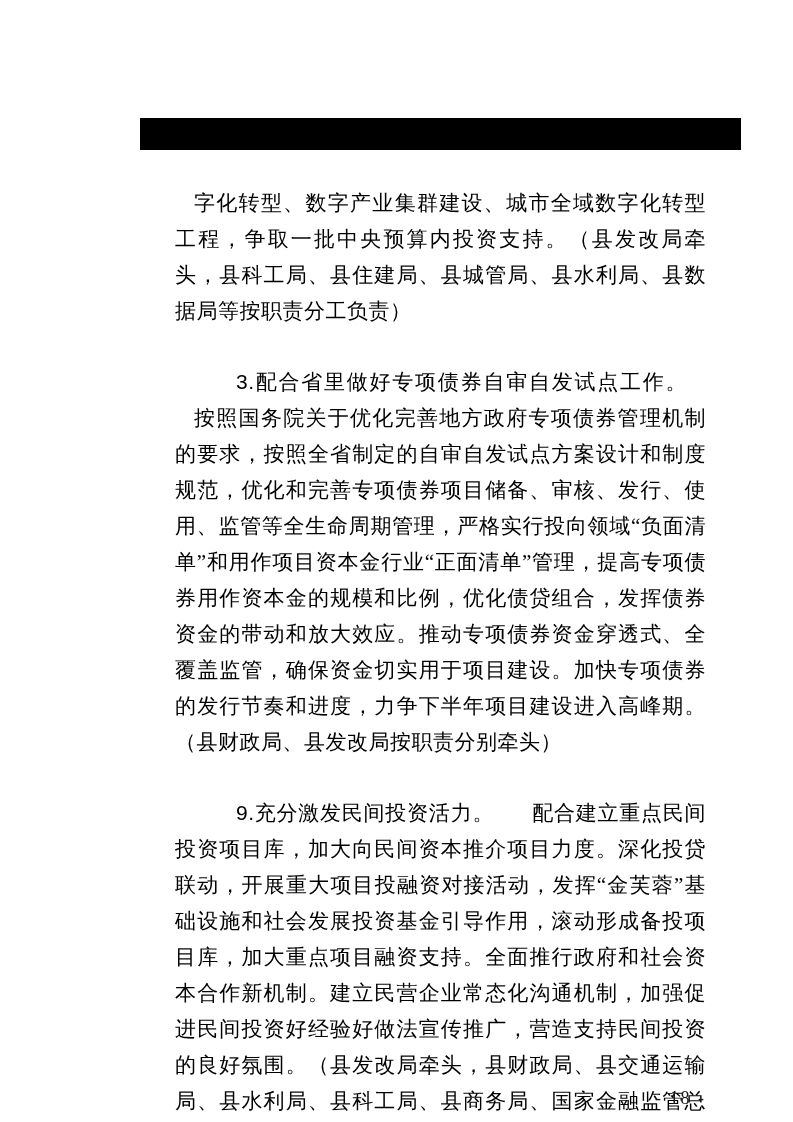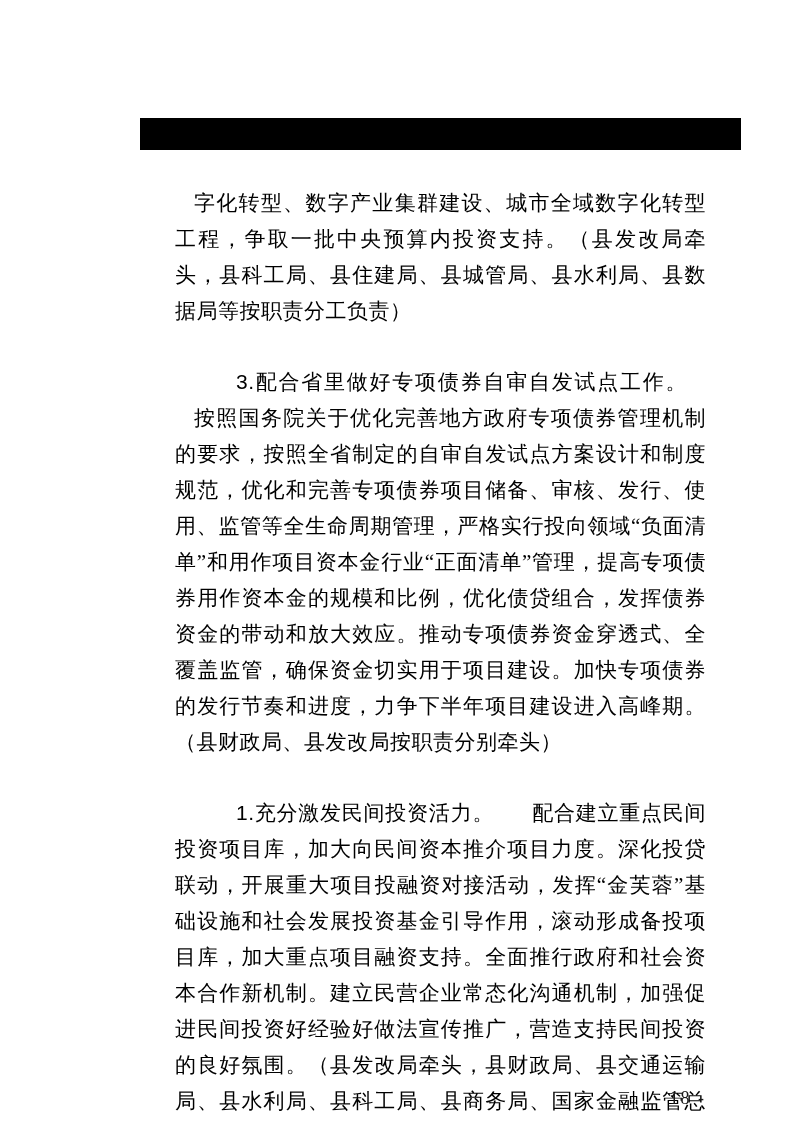--- a/index.html
+++ b/index.html
@@ -56,18 +56,18 @@
   }
 </style>
 </head>
 <body>
 
 <div class="page">
   <div class="header-rule"></div>
   <div class="body-text">
       <p class="para"><span class="seg">字化转型、数字产业集群建设、城市全域数字化转型工程，争取一批中央预算内投资支持。（县发改局牵头，县科工局、县住建局、县城管局、县水利局、县数据局等按职责分工负责）</span></p>
       <p class="para indent"><span class="seg seg-bold">3.配合省里做好专项债券自审自发试点工作。</span><span class="seg">按照国务院关于优化完善地方政府专项债券管理机制的要求，按照全省制定的自审自发试点方案设计和制度规范，优化和完善专项债券项目储备、审核、发行、使用、监管等全生命周期管理，严格实行投向领域“负面清单”和用作项目资本金行业“正面清单”管理，提高专项债券用作资本金的规模和比例，优化债贷组合，发挥债券资金的带动和放大效应。推动专项债券资金穿透式、全覆盖监管，确保资金切实用于项目建设。加快专项债券的发行节奏和进度，力争下半年项目建设进入高峰期。（县财政局、县发改局按职责分别牵头）</span></p>
-      <p class="para indent"><span class="seg seg-bold">1.充分激发民间投资活力。</span><span class="seg">配合建立重点民间投资项目库，加大向民间资本推介项目力度。深化投贷联动，开展重大项目投融资对接活动，发挥“金芙蓉”基础设施和社会发展投资基金引导作用，滚动形成备投项目库，加大重点项目融资支持。全面推行政府和社会资本合作新机制。建立民营企业常态化沟通机制，加强促进民间投资好经验好做法宣传推广，营造支持民间投资的良好氛围。（县发改局牵头，县财政局、县交通运输局、县水利局、县科工局、县商务局、国家金融监管总局江华监管支局等按职责分工负责）</span></p>
+      <p class="para indent"><span class="seg seg-bold">9.充分激发民间投资活力。</span><span class="seg">配合建立重点民间投资项目库，加大向民间资本推介项目力度。深化投贷联动，开展重大项目投融资对接活动，发挥“金芙蓉”基础设施和社会发展投资基金引导作用，滚动形成备投项目库，加大重点项目融资支持。全面推行政府和社会资本合作新机制。建立民营企业常态化沟通机制，加强促进民间投资好经验好做法宣传推广，营造支持民间投资的良好氛围。（县发改局牵头，县财政局、县交通运输局、县水利局、县科工局、县商务局、国家金融监管总局江华监管支局等按职责分工负责）</span></p>
     </div>
   <div class="footer">
     <span class="page-number">- 18 -</span>
   </div>
 </div>
 
 </body></html>

